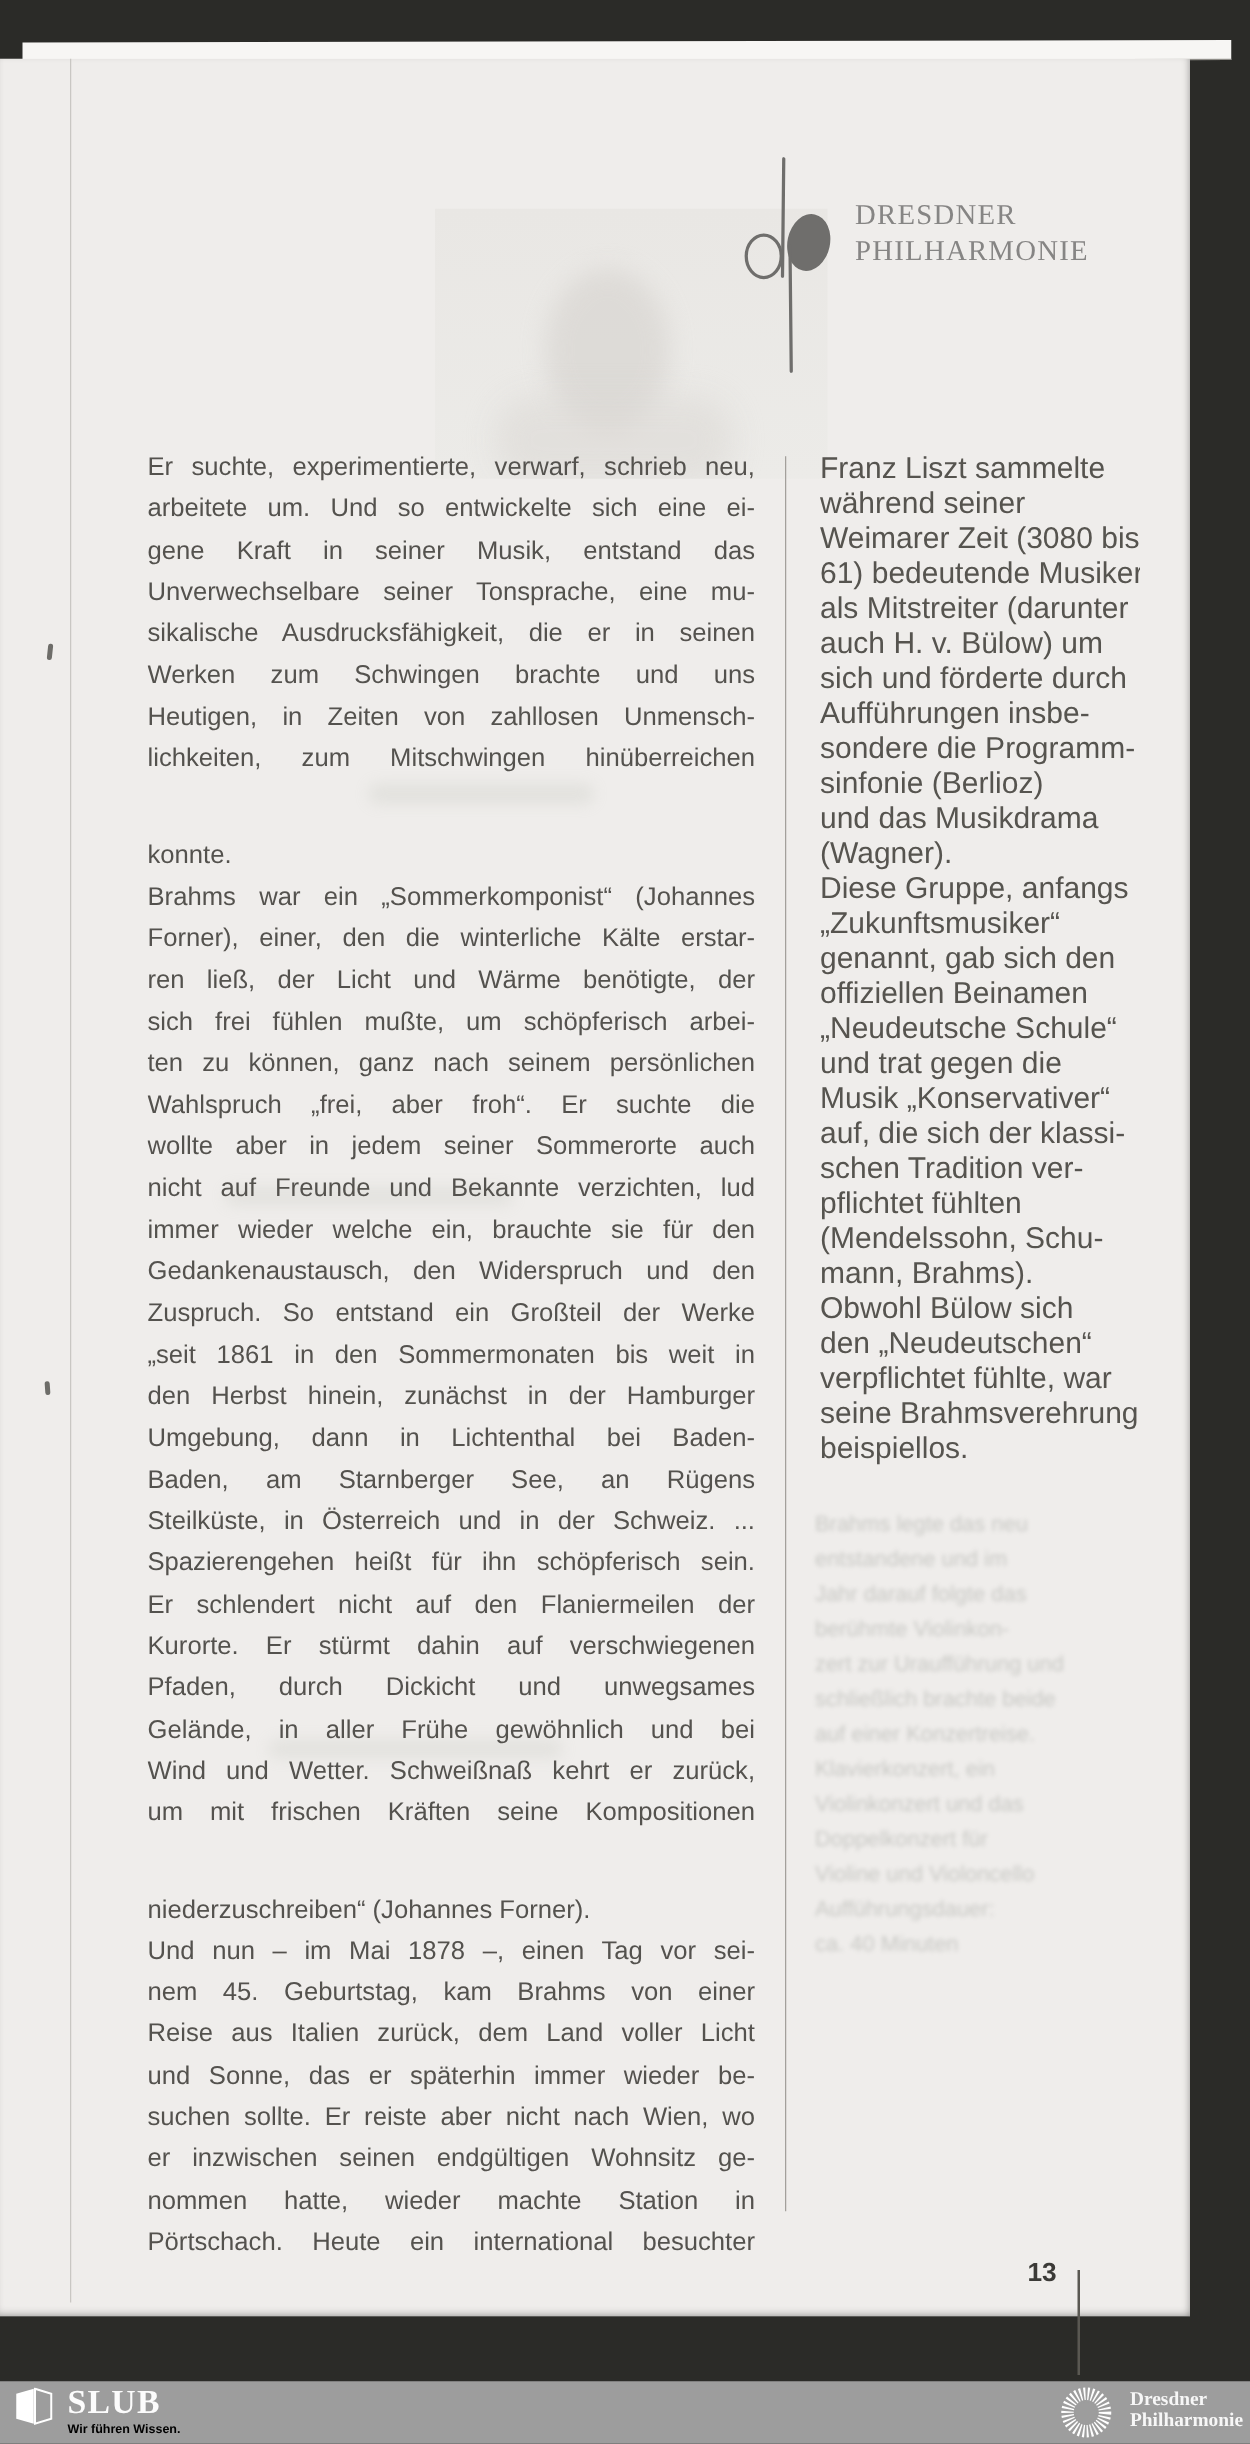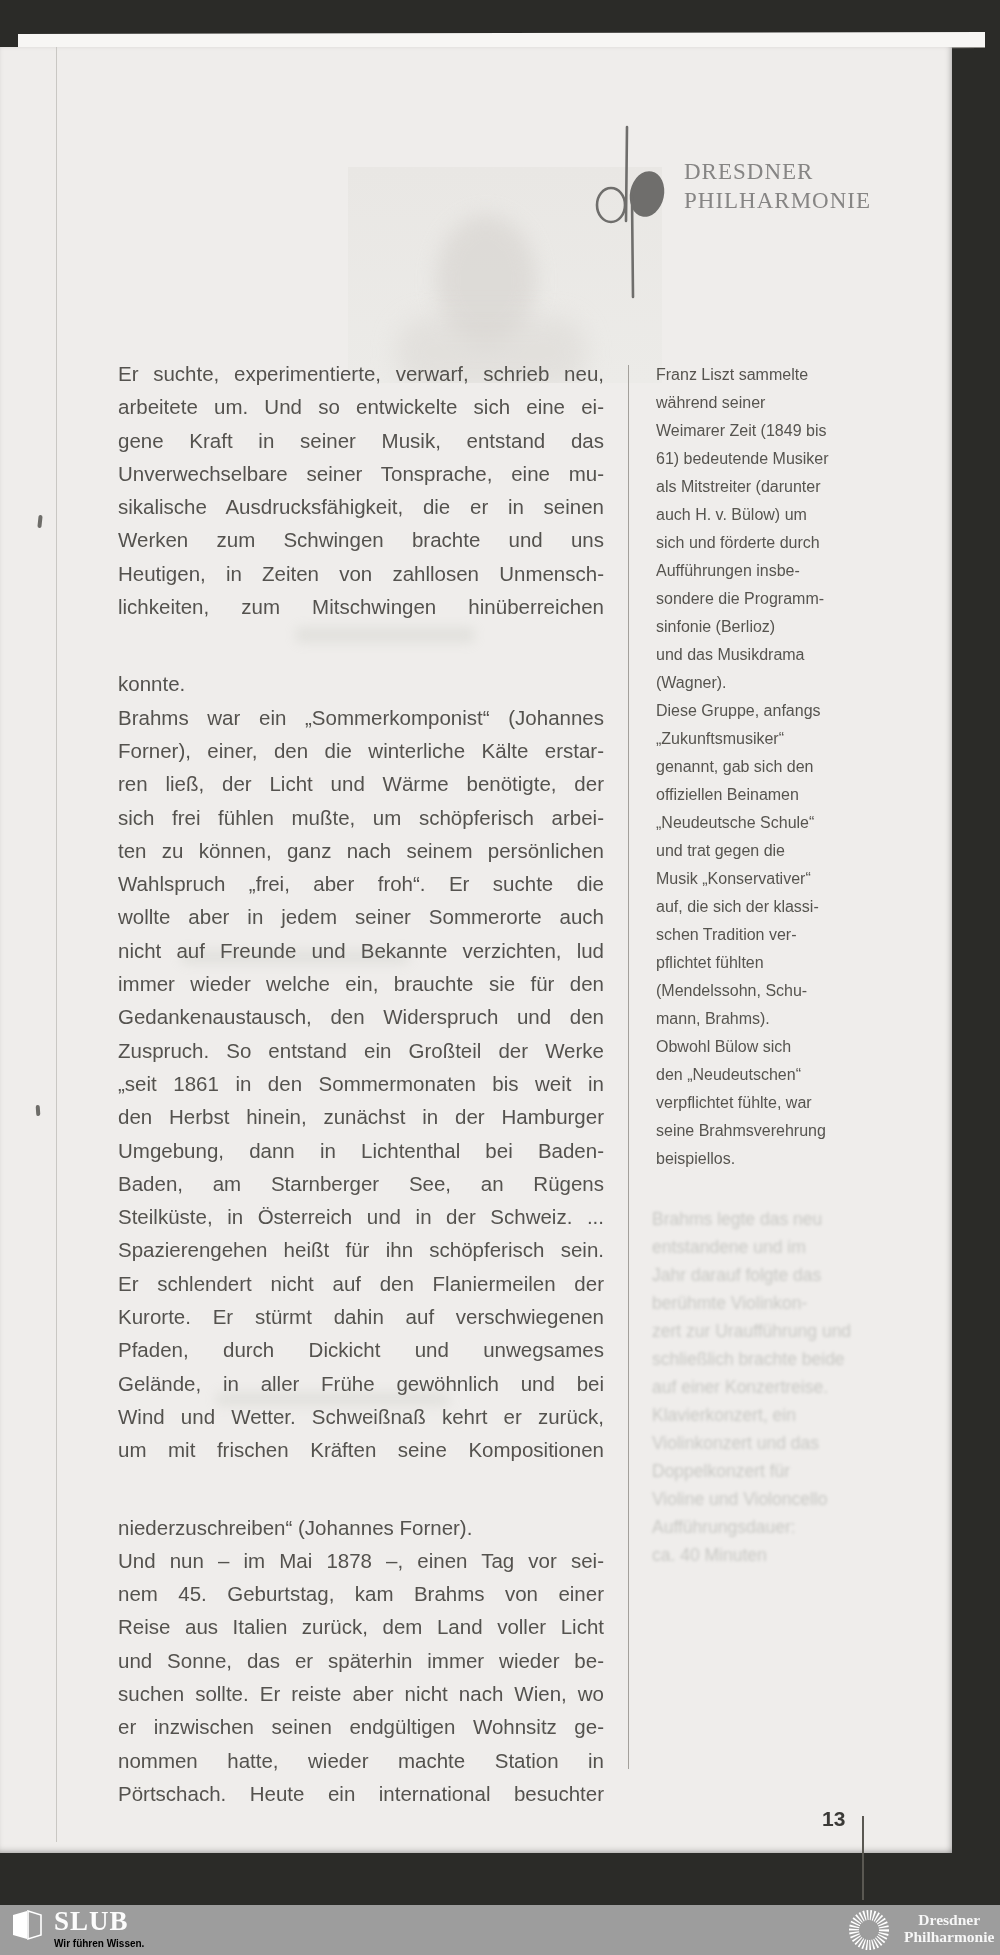--- a/index.html
+++ b/index.html
@@ -67,21 +67,21 @@
   .smudge.m3{left:215px;top:1345px;width:235px;height:14px;}
 
   .divider{
     position:absolute;left:628px;top:318px;width:1px;height:1404px;
     background:#a3a09b;
   }
 
   
   .col-side{
     position:absolute;left:656px;top:314px;width:256px;
-    font-size:16px;line-height:28px;color:#56544f;
+    font-size:24px;line-height:28px;color:#56544f;
   }
   .col-side .line{height:28px;overflow:hidden;white-space:nowrap;}
 
   
   .bleed{
     position:absolute;left:652px;top:1158px;width:262px;
     font-size:17.5px;line-height:28px;color:#7d817a;
     filter:blur(1.6px);opacity:.34;
   }
   .bleed .line{height:28px;overflow:hidden;white-space:nowrap;}
@@ -93,21 +93,20 @@
   }
   .pageno-rule{
     position:absolute;left:862px;top:1769px;width:2px;height:84px;
     background:#5a5852;
   }
 
   
   .footer-bar{
     position:absolute;left:0;top:1905px;width:1000px;height:50px;
     background:#9d9d9d;
-    text-align:center;
   }
   .slub-wrap{position:absolute;left:12px;top:3px;width:220px;height:46px;}
   .slub-name{
     position:absolute;left:42px;top:-2px;
     font-family:"Liberation Serif", serif;font-weight:bold;
     font-size:27px;letter-spacing:1px;color:#fcfcfc;
   }
   .slub-tagline{
     position:absolute;left:42px;top:30px;
     font-size:10px;font-weight:bold;color:#000000;
@@ -191,21 +190,21 @@
       <div class="line">er inzwischen seinen endgültigen Wohnsitz ge-</div>
       <div class="line">nommen hatte, wieder machte Station in</div>
       <div class="line">Pörtschach. Heute ein international besuchter</div>
     </div>
 
   <div class="divider"></div>
 
   <div class="col-side">
       <div class="line">Franz Liszt sammelte</div>
       <div class="line">während seiner</div>
-      <div class="line">Weimarer Zeit (1849 bis</div>
+      <div class="line">Weimarer Zeit (3080 bis</div>
       <div class="line">61) bedeutende Musiker</div>
       <div class="line">als Mitstreiter (darunter</div>
       <div class="line">auch H. v. Bülow) um</div>
       <div class="line">sich und förderte durch</div>
       <div class="line">Aufführungen insbe-</div>
       <div class="line">sondere die Programm-</div>
       <div class="line">sinfonie (Berlioz)</div>
       <div class="line">und das Musikdrama</div>
       <div class="line">(Wagner).</div>
       <div class="line">Diese Gruppe, anfangs</div>

